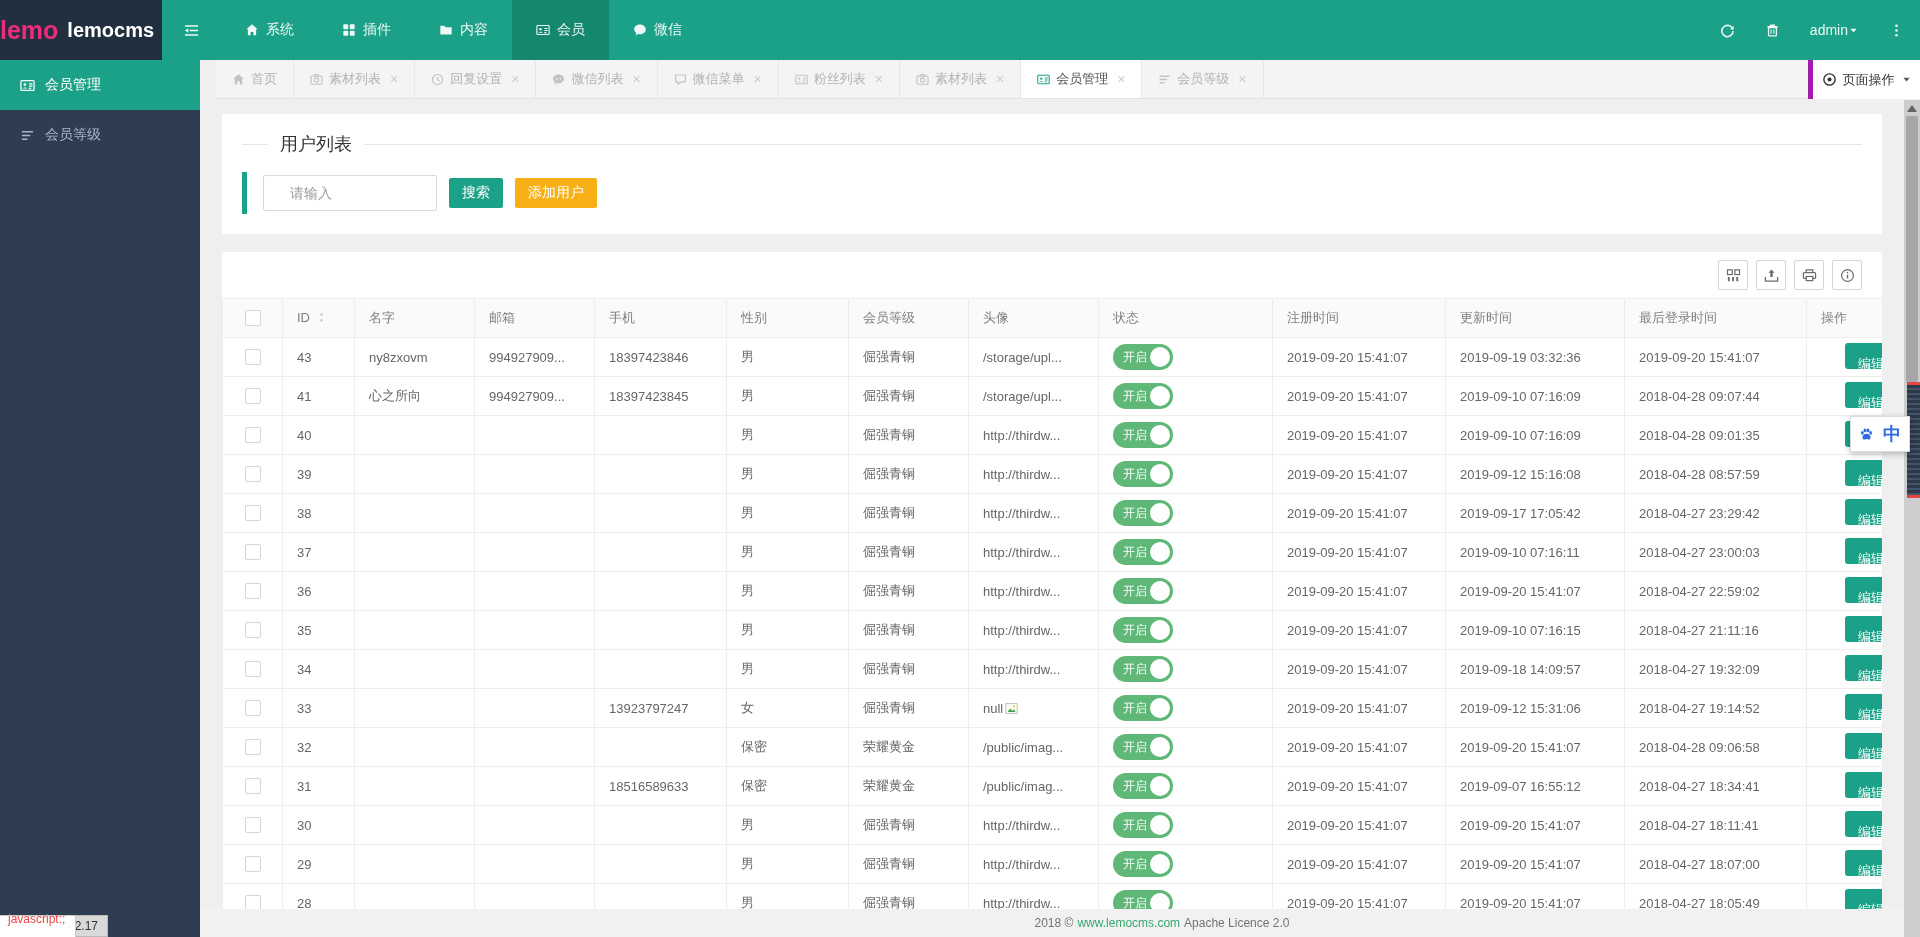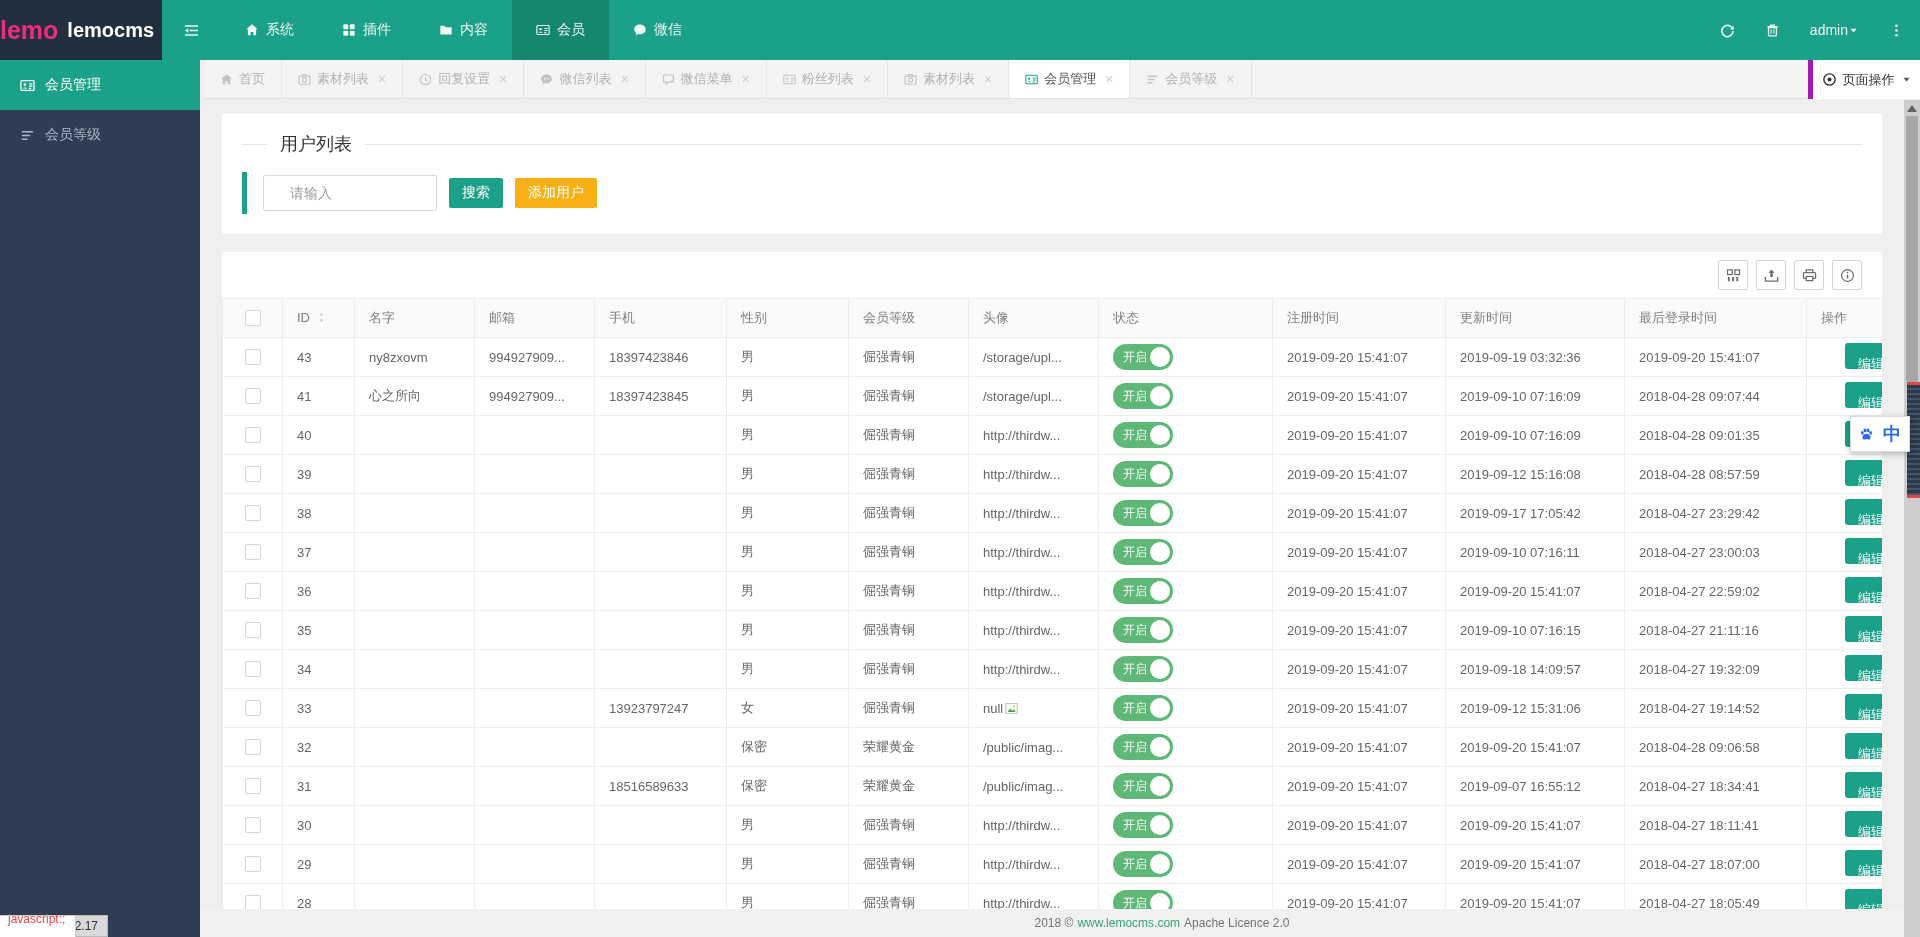--- a/index.html
+++ b/index.html
@@ -17,21 +17,21 @@
   .logo-lemo{color:var(--pink);font-size:25px;font-weight:bold;}
   .logo-title{color:#fff;font-size:20px;font-weight:bold;}
   .nav-toggle{height:60px;display:flex;align-items:center;padding:0 22px;color:rgba(255,255,255,.92);cursor:pointer;}
   .nav-menus{display:flex;height:60px;}
   .nav-item{display:flex;align-items:center;gap:7px;padding:0 24px;color:rgba(255,255,255,.92);font-size:14px;cursor:pointer;}
   .nav-item.active{background:var(--teal-dark);}
   .nav-right{margin-left:auto;display:flex;align-items:center;gap:30px;padding-right:16px;color:rgba(255,255,255,.92);}
   .nav-user{display:flex;align-items:center;font-size:14px;cursor:pointer;}
 
   
-  .tabbar{position:absolute;top:60px;left:204px;right:0;height:39px;background:#f4f4f4;border-bottom:1px solid #e3e3e3;display:flex;z-index:15;}
+  .tabbar{position:absolute;top:60px;left:216px;right:0;height:39px;background:#f4f4f4;border-bottom:1px solid #e3e3e3;display:flex;z-index:15;}
   .tab{display:flex;align-items:center;gap:6px;padding:0 16px;font-size:13px;color:#b2b2b2;border-right:1px solid #e7e7e7;cursor:pointer;white-space:nowrap;}
   .tab .icon{color:#c3c3c3;}
   .tab.active{background:#fff;color:#555;}
   .tab.active .icon{color:var(--teal);}
   .tab-close{font-size:14px;color:#ccc;margin-left:3px;cursor:pointer;}
   .page-actions{position:absolute;right:0;top:0;height:39px;width:112px;background:#fff;border-left:5px solid #a21caf;display:flex;align-items:center;justify-content:center;gap:6px;font-size:13px;color:#333;cursor:pointer;}
 
   
   .sidebar{position:absolute;top:60px;left:0;width:200px;bottom:0;background:var(--sidebar);z-index:10;}
   .side-item{height:50px;display:flex;align-items:center;gap:10px;padding-left:20px;color:#a9b3c2;font-size:14px;cursor:pointer;}

